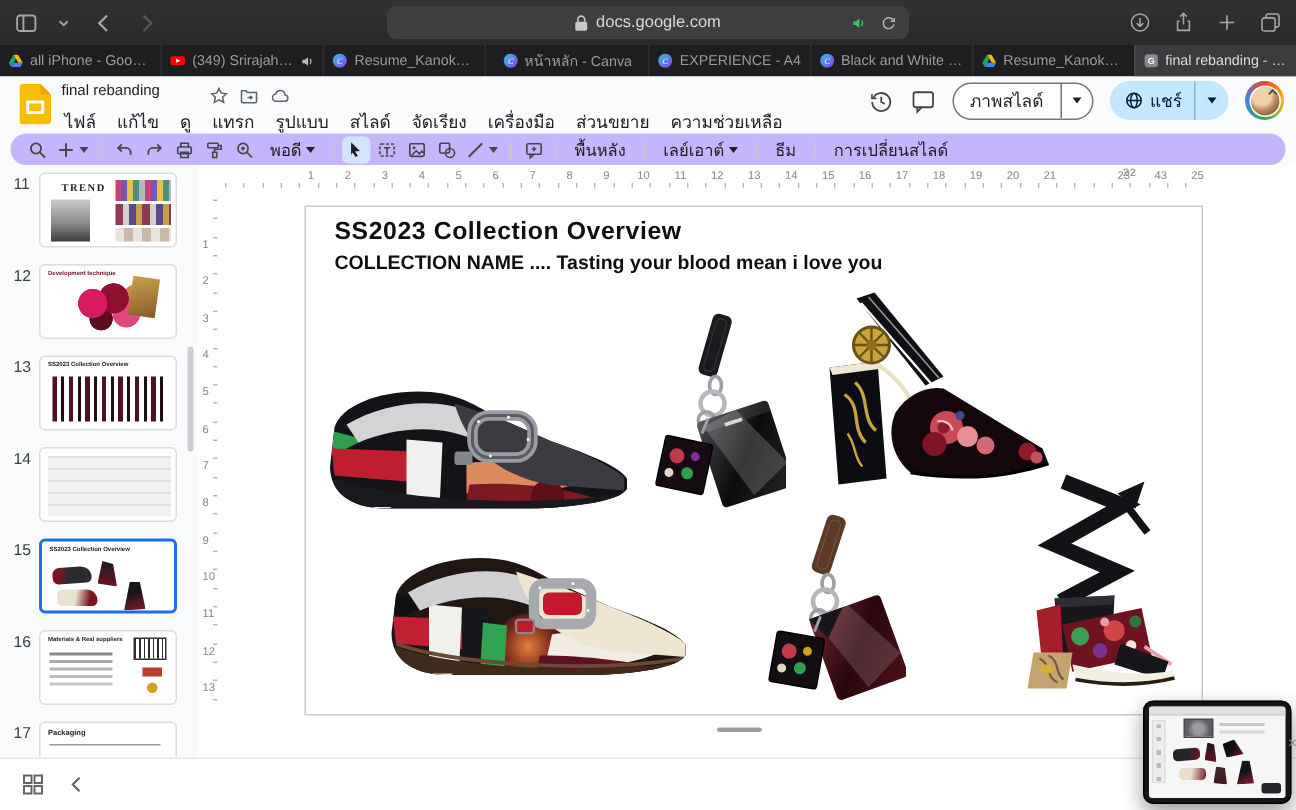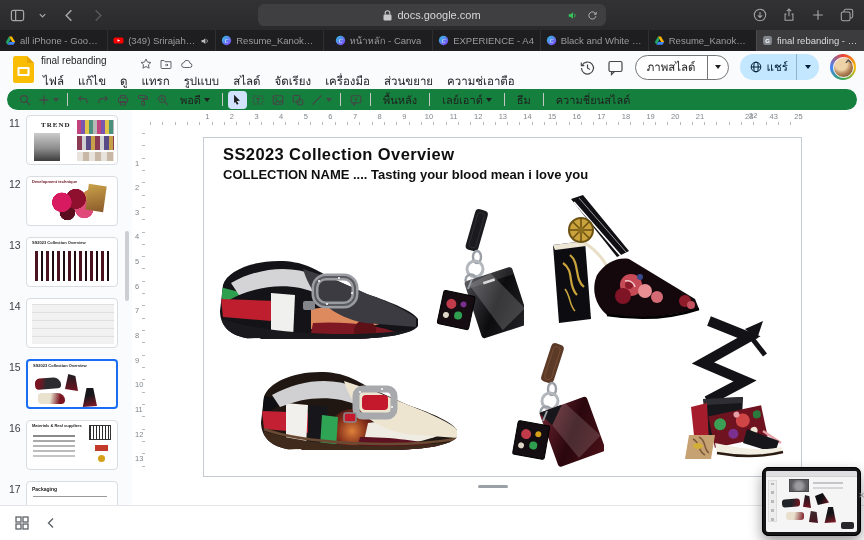--- a/index.html
+++ b/index.html
@@ -50,21 +50,21 @@
   .share-btn .lk{width:12px;height:12px;margin:0 5px 0 10px;color:#001d35;}
   .share-btn .lbl{padding-right:8px;}
   .share-btn .seg{border-left:1px solid rgba(0,29,53,.25);height:100%;display:flex;align-items:center;padding:0 8px;}
   .caret{width:0;height:0;border-left:3.5px solid transparent;border-right:3.5px solid transparent;border-top:4px solid currentColor;}
   .avatar-ring{width:26px;height:26px;border-radius:50%;background:conic-gradient(#ea4335,#fbbc04,#34a853,#4285f4,#ea4335);
                display:flex;align-items:center;justify-content:center;}
   .avatar{width:21px;height:21px;border-radius:50%;border:1px solid #fff;
           background:radial-gradient(circle at 38% 32%,#eed2a8 0 34%,#b98a5c 55%,#6d4a2e 90%);}
 
   
-  .gtoolbar{position:absolute;left:7px;right:7px;top:38px;height:21px;background:#15803d;border-radius:11px;
+  .gtoolbar{position:absolute;left:7px;right:7px;top:38px;height:21px;background:#c4b5fd;border-radius:11px;
             display:flex;align-items:center;padding:0 8px;gap:1px;color:#444746;}
   .tbtn{height:18px;min-width:19px;border-radius:4px;display:flex;align-items:center;justify-content:center;gap:3px;padding:0 3px;flex:none;}
   .tbtn .g{width:12px;height:12px;}
   .tbtn.sel{background:#d3e3fd;}
   .tbtn.txt{font-size:11px;padding:0 7px;color:#1f1f1f;}
   .tdiv{width:1px;height:13px;background:#c4c7c5;margin:0 4px;flex:none;}
   .collapse{position:absolute;right:11px;top:6px;width:9px;height:9px;color:#444746;}
 
   
   .filmstrip{position:absolute;left:0;top:59px;width:132px;bottom:35px;overflow:hidden;background:#f9fbfd;}
@@ -373,21 +373,21 @@
     <div class="menubar" id="menubar">
         <span class="menu-item">ไฟล์</span>
         <span class="menu-item">แก้ไข</span>
         <span class="menu-item">ดู</span>
         <span class="menu-item">แทรก</span>
         <span class="menu-item">รูปแบบ</span>
         <span class="menu-item">สไลด์</span>
         <span class="menu-item">จัดเรียง</span>
         <span class="menu-item">เครื่องมือ</span>
         <span class="menu-item">ส่วนขยาย</span>
-        <span class="menu-item">ความช่เอาตือ</span>
+        <span class="menu-item">ความช่วยเหลือ</span>
       </div>
 
     <div class="hdr-right">
       <span class="hico">
         <svg viewBox="0 0 17 17" fill="none" stroke="currentColor" stroke-width="1.2">
             <path d="M3.2 6.2A6 6 0 112.5 9"></path>
             <path d="M2.3 3.6v3h3" stroke-width="1.1"></path>
             <path d="M8.5 5.5V9l2.3 1.4"></path>
           </svg>
       </span>
@@ -536,21 +536,21 @@
       <span class="tdiv"></span>
       <span class="tbtn txt">พื้นหลัง</span>
       <span class="tdiv"></span>
       <span class="tbtn txt">
           <span>เลย์เอาต์</span>
           <span class="caret"></span>
         </span>
       <span class="tdiv"></span>
       <span class="tbtn txt">ธีม</span>
       <span class="tdiv"></span>
-      <span class="tbtn txt">ความชี่ยนสไลด์</span>
+      <span class="tbtn txt">การเปลี่ยนสไลด์</span>
     </div>
     <span class="collapse">
       <svg viewBox="0 0 10 10" fill="none" stroke="currentColor" stroke-width="1.3">
           <path d="M2 6.5l3-3 3 3"></path>
         </svg>
     </span>
 
     <div class="canvas-area"></div>
     <div class="hruler" id="hruler">
         <span class="tick" style="left: 4px;"></span>

